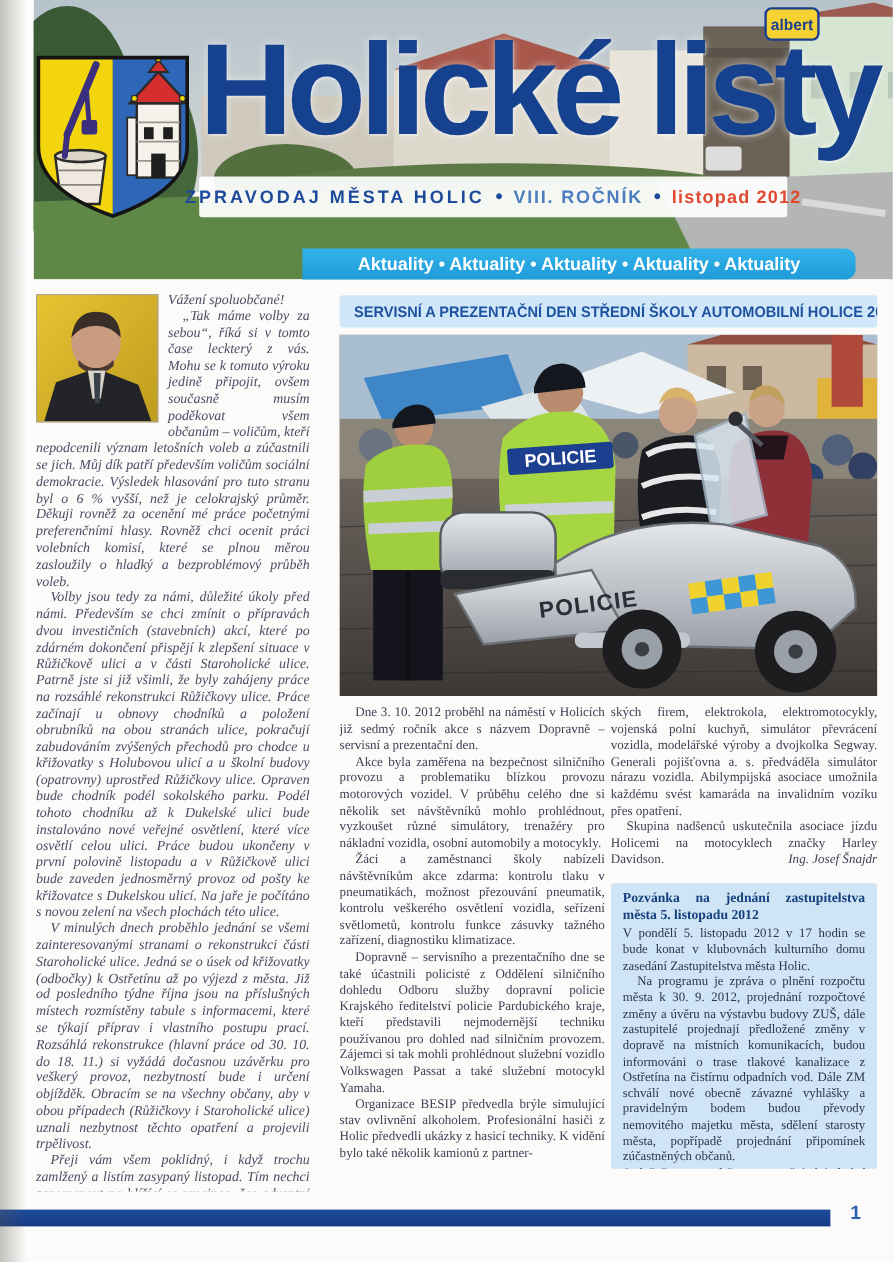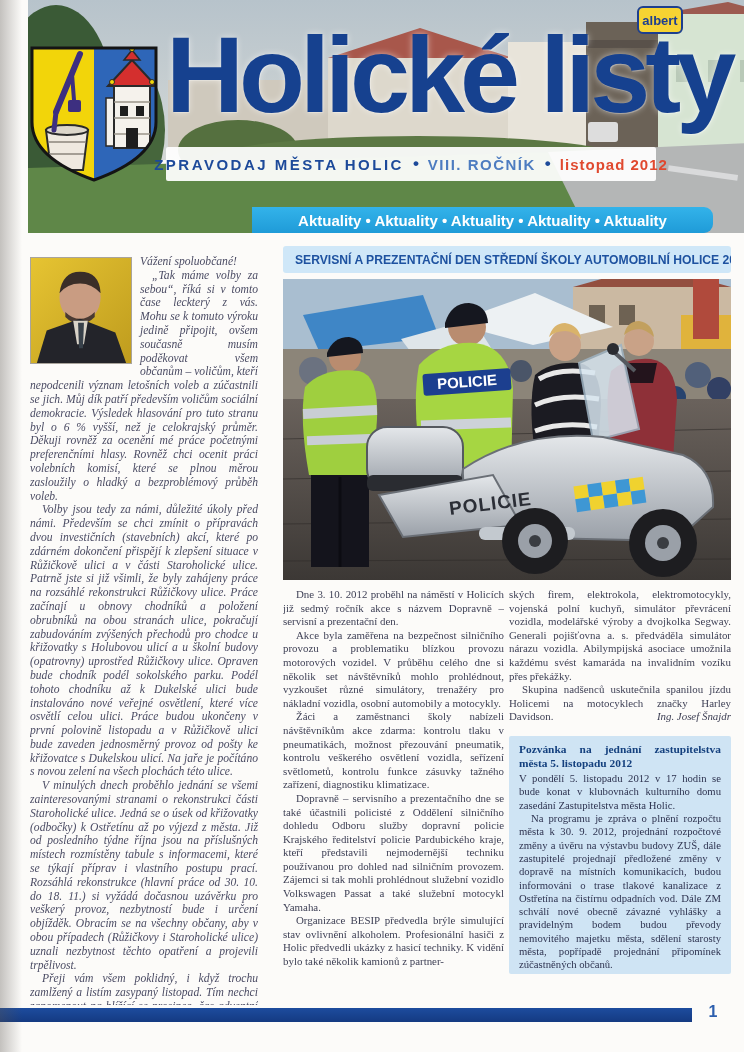--- a/index.html
+++ b/index.html
@@ -46,21 +46,20 @@
     position:absolute; left:252px; top:207px; width:461px; height:26px; z-index:7;
     background:linear-gradient(#33b3ea,#1f9bd8); border-radius:0 9px 9px 0;
     color:#fff; font-family:"Liberation Sans", sans-serif; font-size:15px; font-weight:bold;
     display:flex; align-items:center; justify-content:center;
   }
   
   .mayor-col{
     position:absolute; left:30px; top:243px; width:228px; height:750px; overflow:hidden;
     font-style:italic; font-size:11.6px; line-height:13.8px; color:#4b4c64;
     text-align:justify;
-    margin-top:12px;
   }
   .mayor-photo{
     float:left; width:102px; height:107px; margin:2px 8px 3px 0;
     border:1px solid #a9a49c; box-sizing:border-box; background:#d8b62e;
   }
   .mayor-col p{margin:0; text-indent:12px;}
   .mayor-col p.salut{text-indent:0; font-weight:bold; font-weight:normal;}
   
   .headline{
     position:absolute; left:283px; top:246px; width:448px; height:27px; z-index:3;
@@ -331,22 +330,22 @@
 
   <div class="col col1">
     <p>Dne 3. 10. 2012 proběhl na náměstí v Holicích již sedmý ročník akce s názvem Dopravně – servisní a prezentační den.</p>
     <p>Akce byla zaměřena na bezpečnost silničního provozu a problematiku blízkou provozu motorových vozidel. V průběhu celého dne si několik set návštěvníků mohlo prohlédnout, vyzkoušet různé simulátory, trenažéry pro nákladní vozidla, osobní automobily a motocykly.</p>
     <p>Žáci a zaměstnanci školy nabízeli návštěvníkům akce zdarma: kontrolu tlaku v pneumatikách, možnost přezouvání pneumatik, kontrolu veškerého osvětlení vozidla, seřízení světlometů, kontrolu funkce zásuvky tažného zařízení, diagnostiku klimatizace.</p>
     <p>Dopravně – servisního a prezentačního dne se také účastnili policisté z Oddělení silničního dohledu Odboru služby dopravní policie Krajského ředitelství policie Pardubického kraje, kteří představili nejmodernější techniku používanou pro dohled nad silničním provozem. Zájemci si tak mohli prohlédnout služební vozidlo Volkswagen Passat a také služební motocykl Yamaha.</p>
     <p>Organizace BESIP předvedla brýle simulující stav ovlivnění alkoholem. Profesionální hasiči z Holic předvedli ukázky z hasicí techniky. K vidění bylo také několik kamionů z partner-</p>
   </div>
 
   <div class="col col2">
-    <p style="text-indent:0">ských firem, elektrokola, elektromotocykly, vojenská polní kuchyň, simulátor převrácení vozidla, modelářské výroby a dvojkolka Segway. Generali pojišťovna a. s. předváděla simulátor nárazu vozidla. Abilympijská asociace umožnila každému svést kamaráda na invalidním vozíku přes překážky.</p>
-    <p><span>Skupina nadšenců uskutečnila spanilou jízdu Holicemi na motocyklech značky Harley Davidson.</span> <span class="author">Ing. Josef Šnajdr</span></p>
+    <p style="text-indent:0">ských firem, elektrokola, elektromotocykly, vojenská polní kuchyň, simulátor převrácení vozidla, modelářské výroby a dvojkolka Segway. Generali pojišťovna a. s. předváděla simulátor nárazu vozidla. Abilympijská asociace umožnila každému svést kamaráda na invalidním vozíku přes opatření.</p>
+    <p><span>Skupina nadšenců uskutečnila asociace jízdu Holicemi na motocyklech značky Harley Davidson.</span> <span class="author">Ing. Josef Šnajdr</span></p>
 
     <div class="invite">
       <h3>Pozvánka na jednání zastupitelstva města 5. listopadu 2012</h3>
       <p style="text-indent:0">V pondělí 5. listopadu 2012 v 17 hodin se bude konat v klubovnách kulturního domu zasedání Zastupitelstva města Holic.</p>
       <p>Na programu je zpráva o plnění rozpočtu města k 30. 9. 2012, projednání rozpočtové změny a úvěru na výstavbu budovy ZUŠ, dále zastupitelé projednají předložené změny v dopravě na místních komunikacích, budou informováni o trase tlakové kanalizace z Ostřetína na čistírnu odpadních vod. Dále ZM schválí nové obecně závazné vyhlášky a pravidelným bodem budou převody nemovitého majetku města, sdělení starosty města, popřípadě projednání připomínek zúčastněných občanů.</p>
       <p class="closing">Srdečně zveme občany na veřejné jednání holických zastupitelů 5. 11. 2012.</p>
     </div>
   </div>
 
   <div class="foot-bar"></div>

